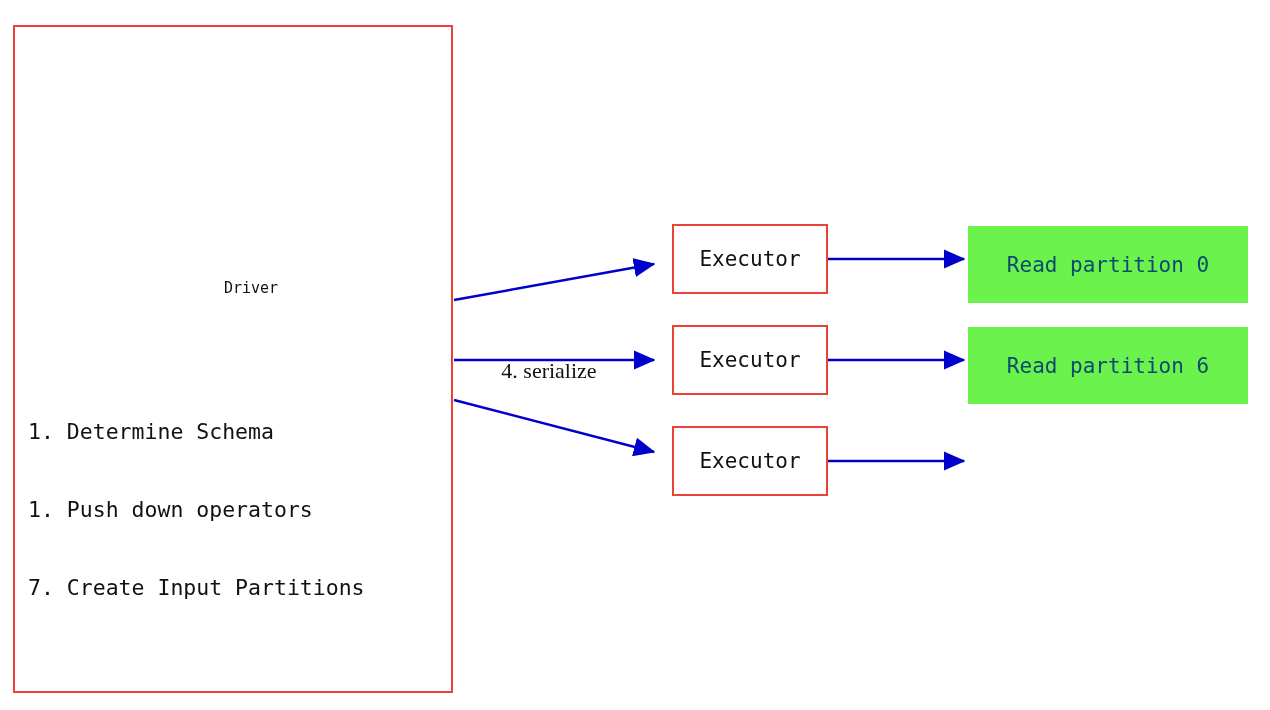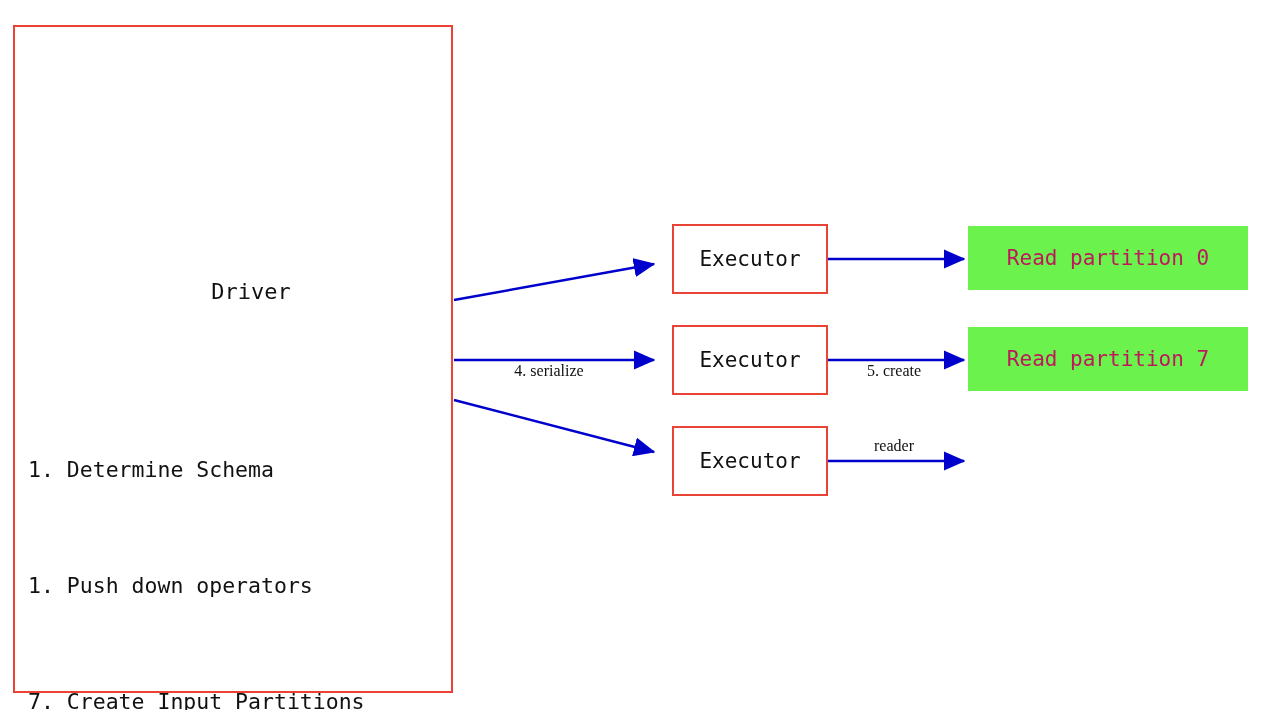--- a/index.html
+++ b/index.html
@@ -40,75 +40,74 @@
     background: #ffffff;
     display: block;
   }
   .driver-title {
     position: absolute;
     left: 0;
     right: 0;
     top: 252px;
     text-align: center;
     font-family: "DejaVu Sans Mono", "Liberation Mono", monospace;
-    font-size: 22px;
+    font-size: 15px;
     color: #111111;
     letter-spacing: 0px;
     white-space: pre;
     padding-left: 36px;
   }
   .driver-list {
     position: absolute;
     left: 13px;
     top: 340px;
     font-family: "DejaVu Sans Mono", "Liberation Mono", monospace;
     font-size: 21.5px;
     line-height: 26px;
     color: #111111;
     white-space: pre;
   }
   .driver-list-item {
     white-space: pre;
-    margin-top: 38px;
   }
 
   .executor-box {
     width: 156px;
     height: 70px;
     border: 2px solid #ea4335;
     background: #ffffff;
     font-family: "DejaVu Sans Mono", "Liberation Mono", monospace;
     font-size: 21px;
     color: #111111;
     white-space: pre;
     margin-left: 12px;
   }
   .executor-1 { left: 660px; top: 224px; }
   .executor-2 { left: 660px; top: 325px; }
   .executor-3 { left: 660px; top: 426px; }
 
   .partition-box {
     width: 280px;
-    height: 64px;
+    height: 77px;
     background: #6cf24c;
     border: 0;
     font-family: "DejaVu Sans Mono", "Liberation Mono", monospace;
     font-size: 21px;
-    color: #be185d;
+    color: #0c4a6e;
     white-space: pre;
   }
   .partition-1 { left: 968px; top: 226px; }
   .partition-2 { left: 968px; top: 327px; }
   .partition-3 { left: 968px; top: 428px; }
 
   
   .edge-label {
     position: absolute;
     font-family: "Liberation Serif", "DejaVu Serif", serif;
-    font-size: 16px;
+    font-size: 22px;
     line-height: 25px;
     color: #111111;
     text-align: center;
     white-space: pre;
   }
   .label-serialize {
     left: 462px;
     top: 308px;
     width: 174px;
   }
@@ -150,24 +149,20 @@
       <div class="driver-list-item">1. Push down operators</div>
       <div class="driver-list-item">7. Create Input Partitions</div>
     </div>
   </div>
 
   <div class="box executor-box executor-1">Executor</div>
   <div class="box executor-box executor-2">Executor</div>
   <div class="box executor-box executor-3">Executor</div>
 
   <div class="box partition-box partition-1">Read partition 0</div>
-  <div class="box partition-box partition-2">Read partition 7</div>
+  <div class="box partition-box partition-2">Read partition 6</div>
 
   <div class="edge-label label-serialize">
     <div>4. serialize</div>
   </div>
 
-  <div class="edge-label label-create-reader">
-    <div>5. create</div>
-    <div>reader</div>
-  </div>
 
 </div>
 
 </body></html>

